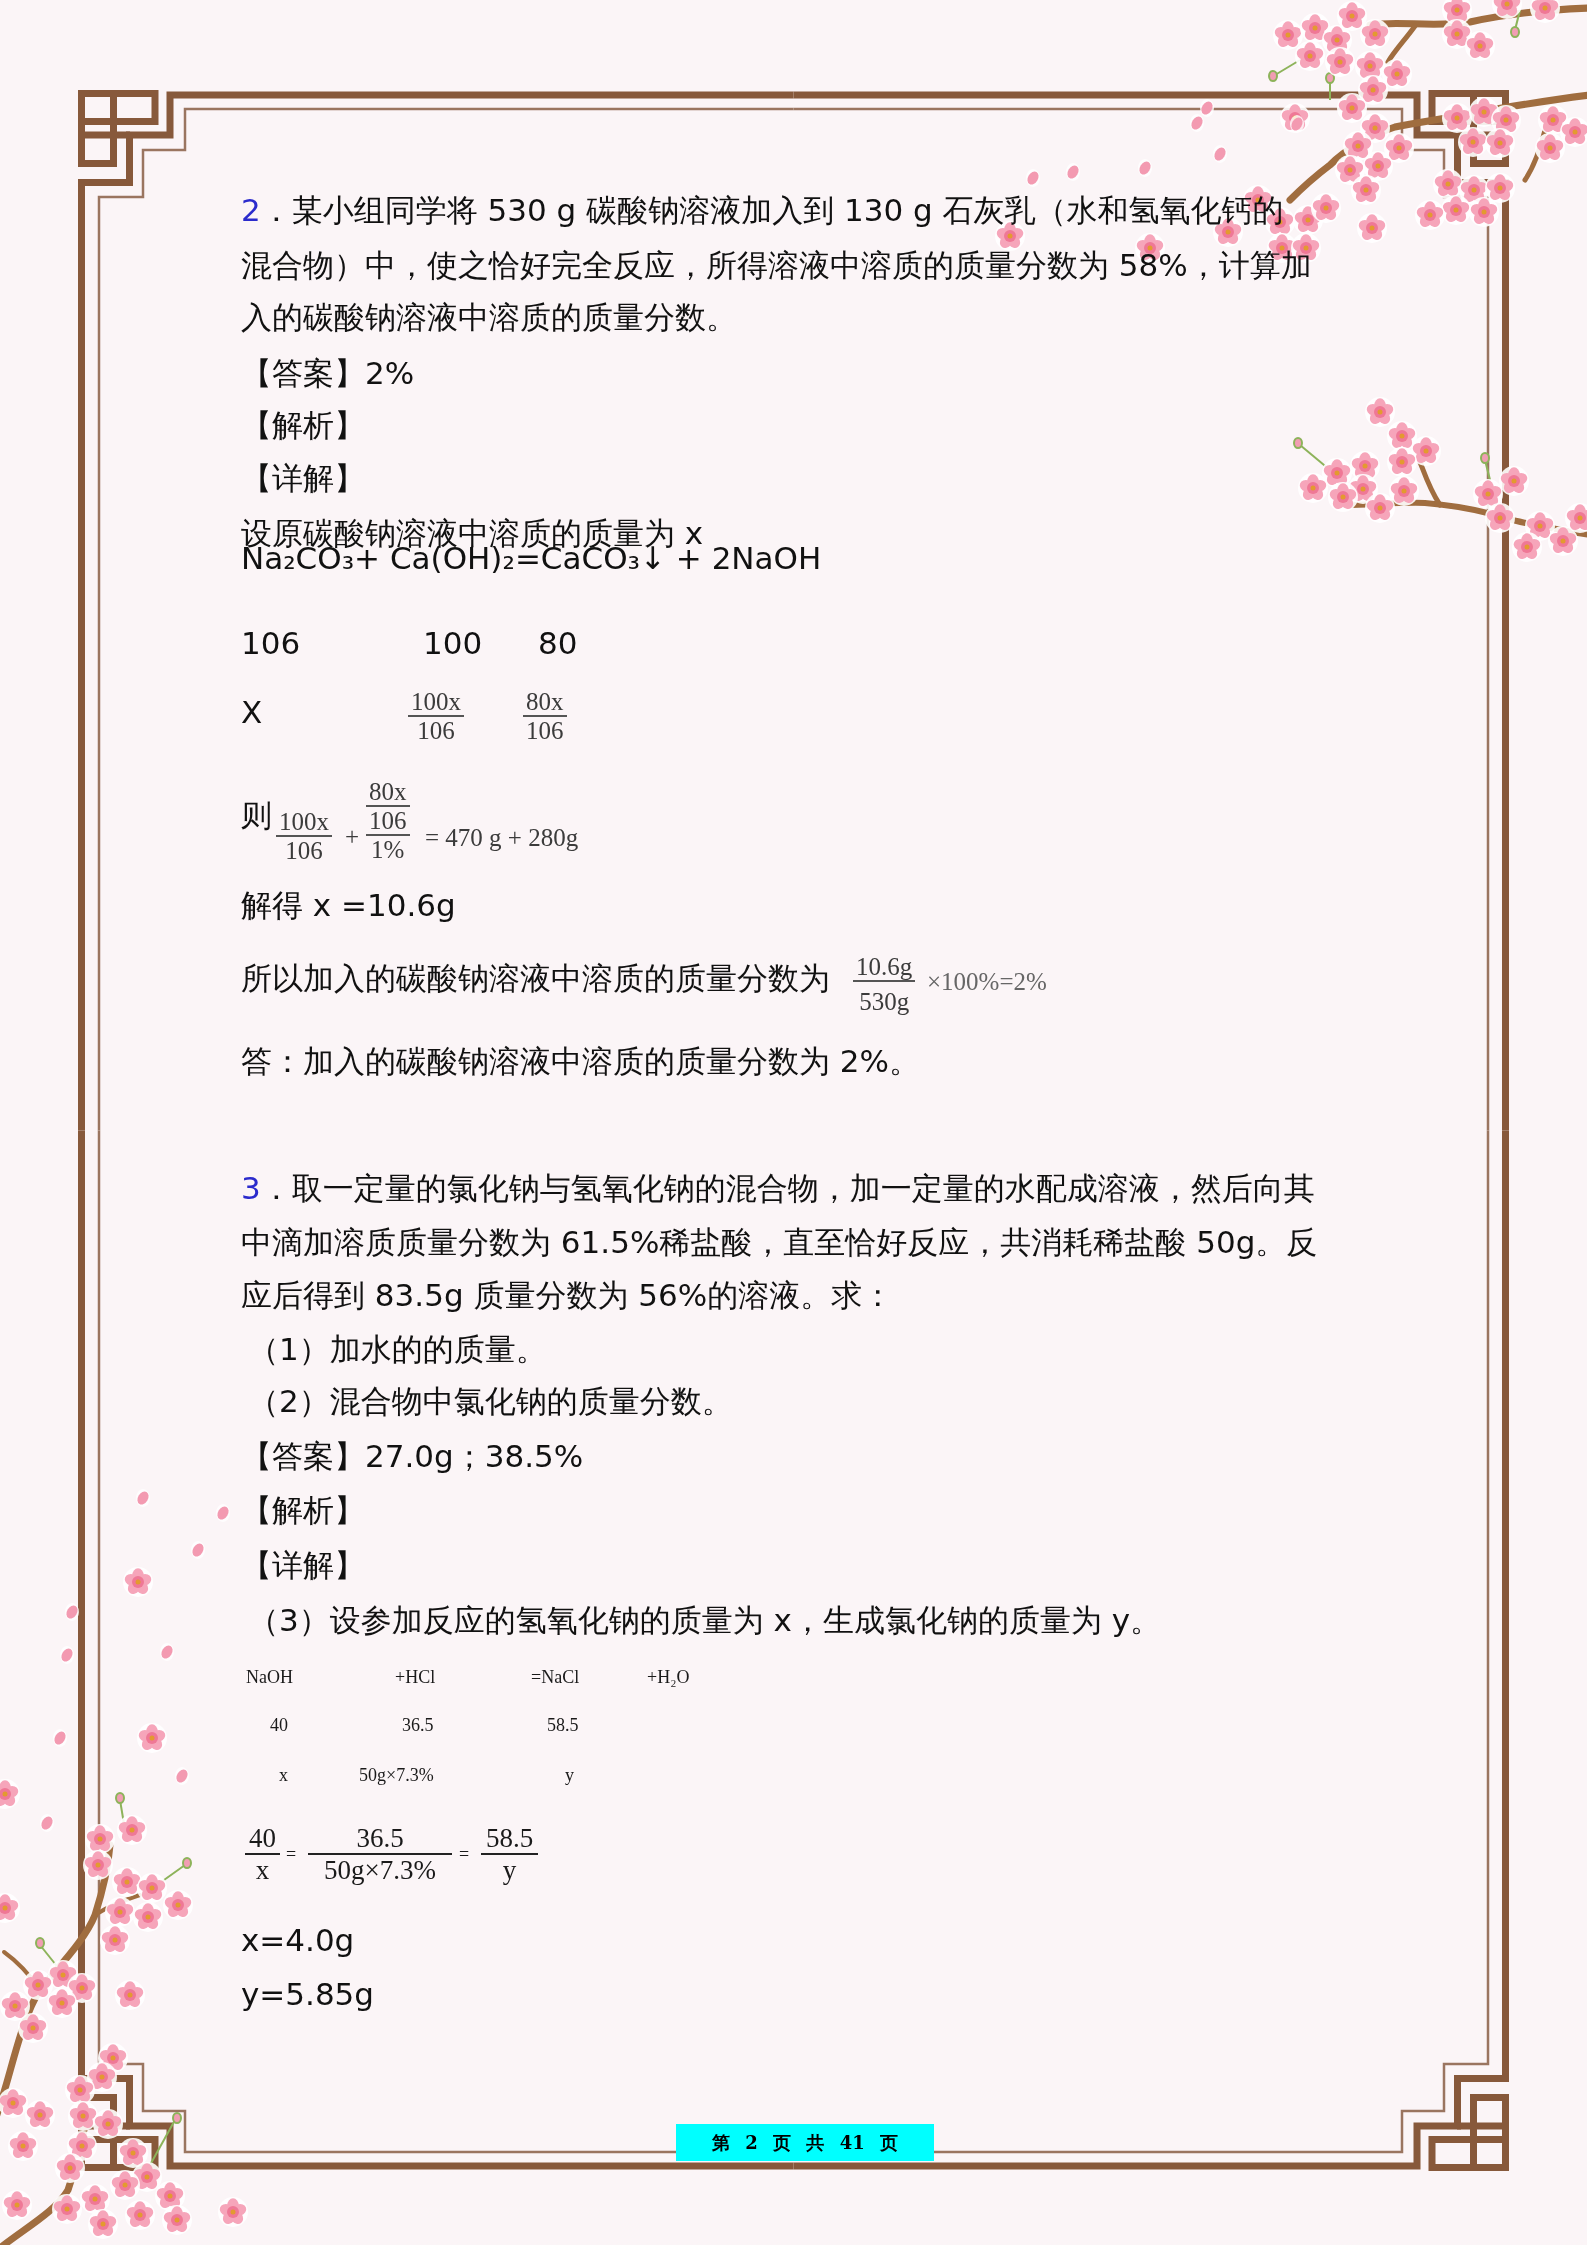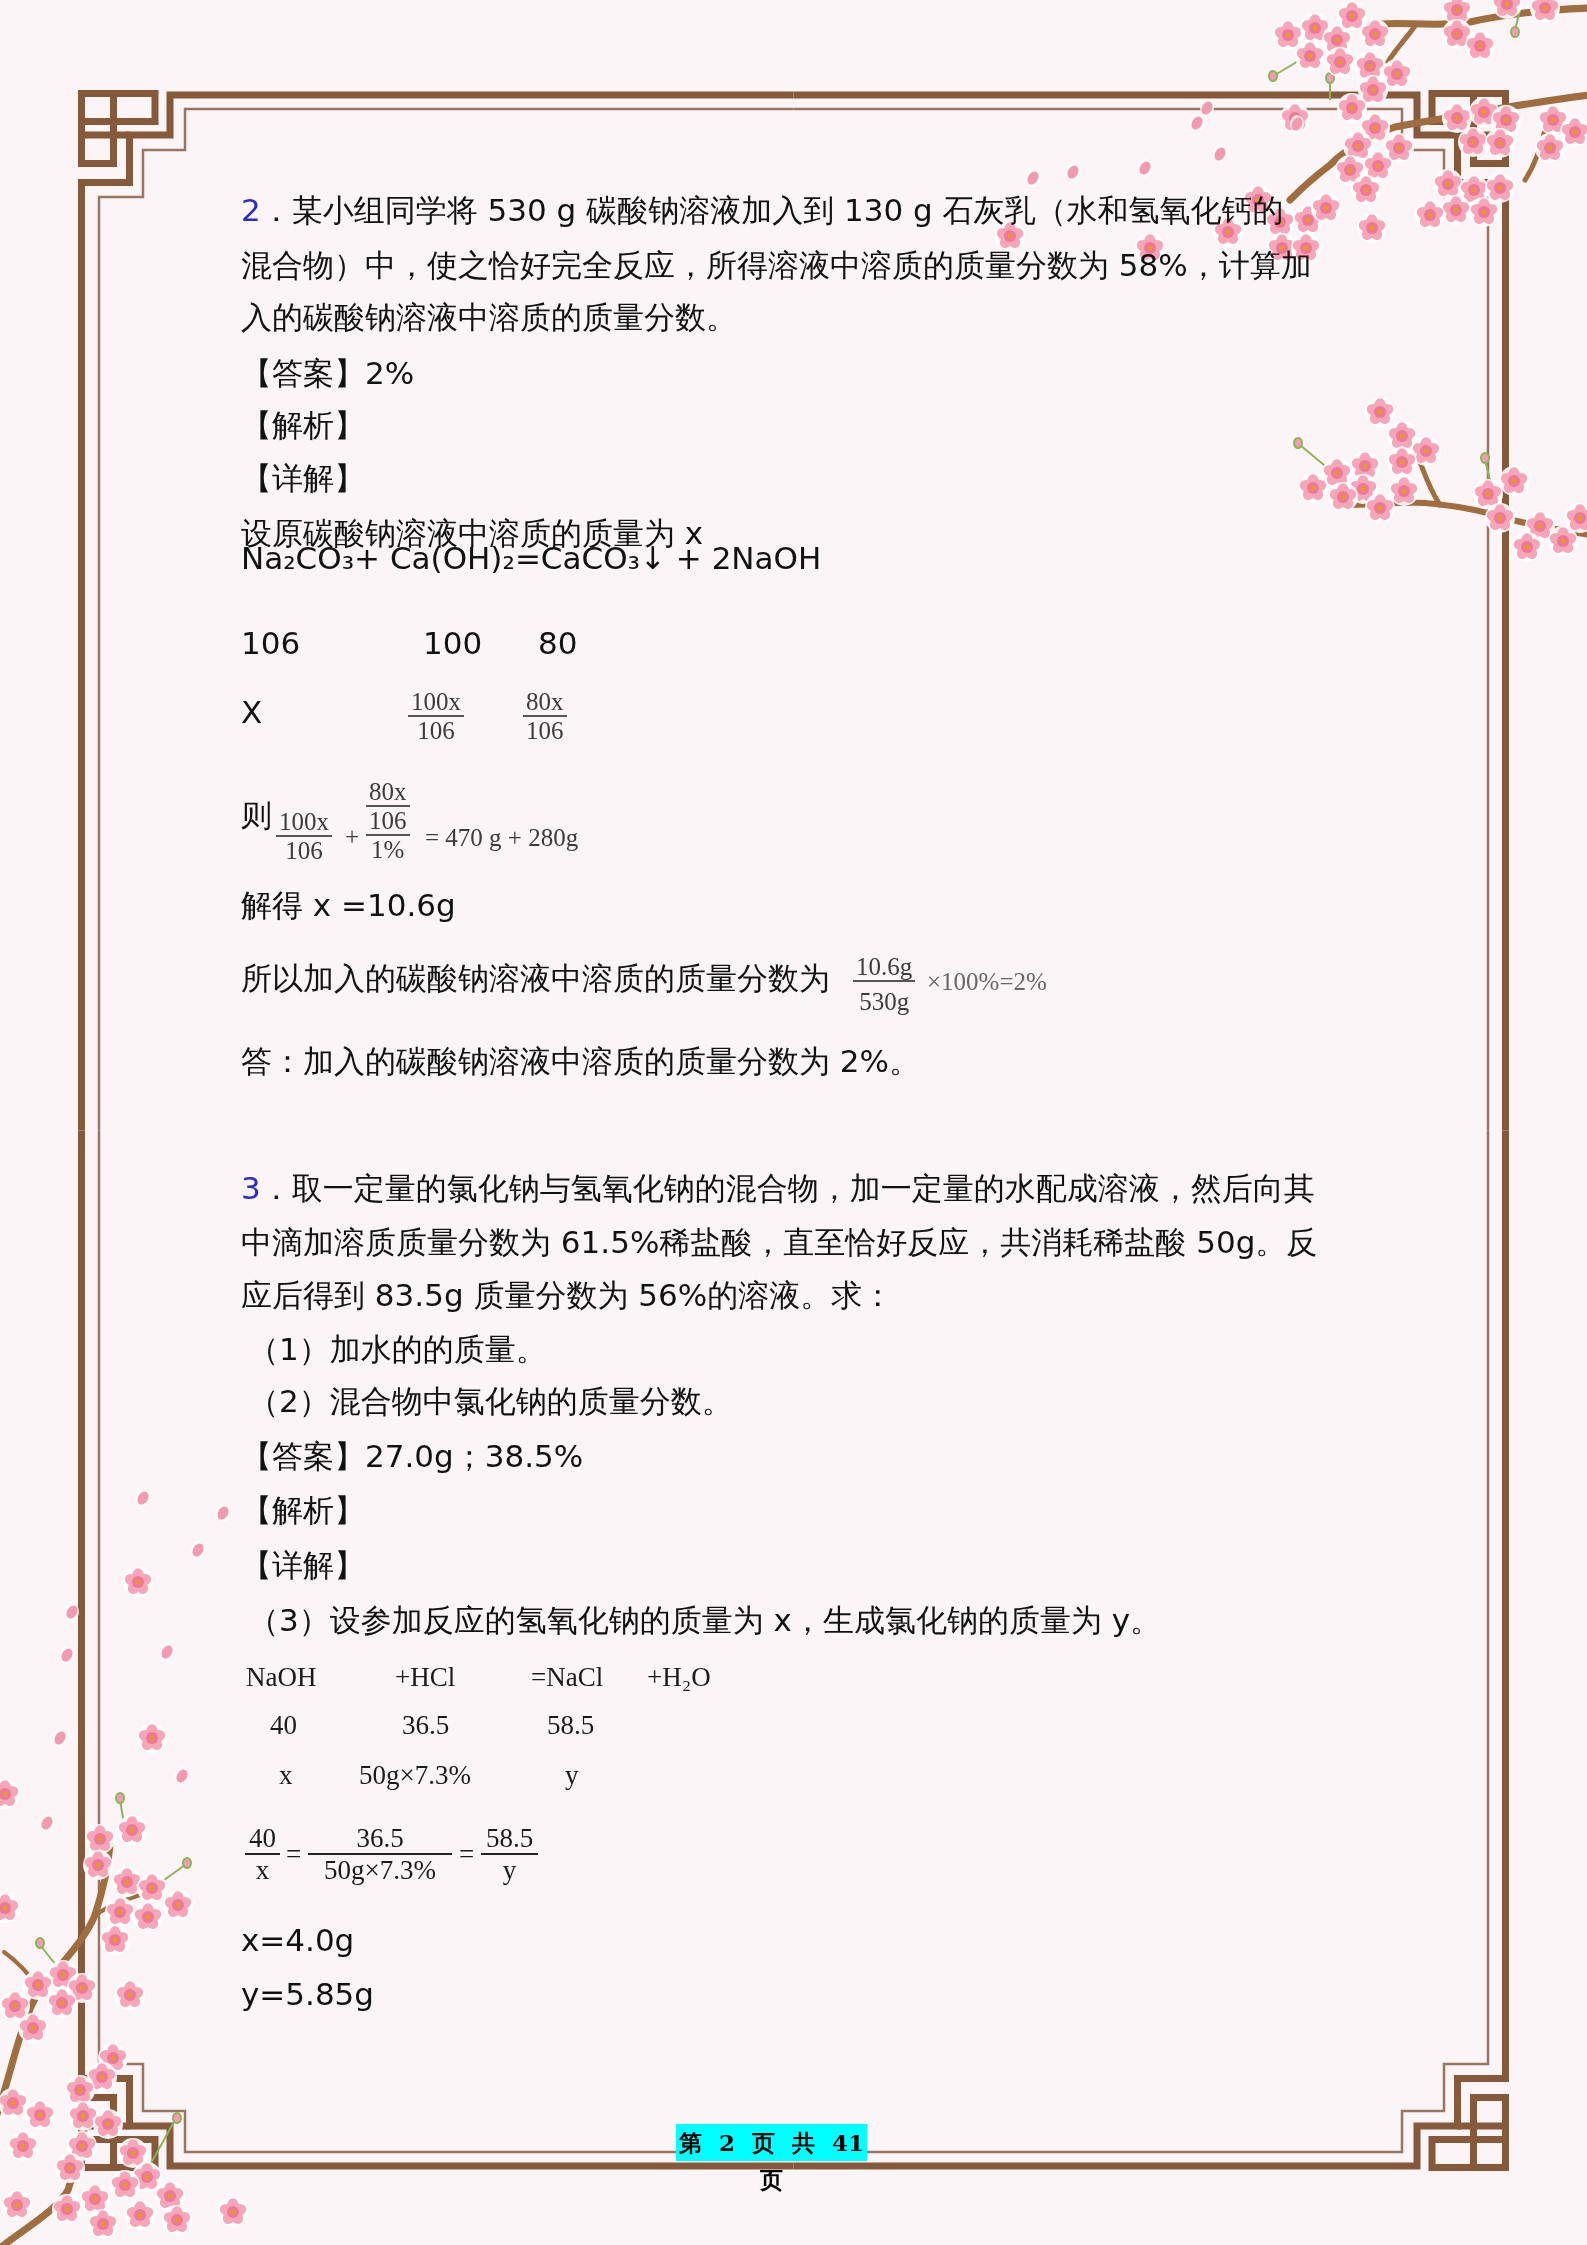--- a/index.html
+++ b/index.html
@@ -4,34 +4,34 @@
 <style>
   html,body{margin:0;padding:0;}
   body{width:1587px;height:2245px;position:relative;overflow:hidden;background:#FBF5F7;
        font-family:"DejaVu Sans","Liberation Sans",sans-serif;color:#111;}
   #deco{position:absolute;left:0;top:0;width:1587px;height:2245px;}
   .ln{position:absolute;left:241px;white-space:nowrap;font-size:31px;line-height:36px;color:#111;}
   .ln.indent{left:248px;}
   .qn{color:#2B2BCC;}
   .abs{position:absolute;white-space:nowrap;}
   .sans{font-family:"DejaVu Sans","Liberation Sans",sans-serif;font-size:31px;line-height:36px;color:#111;}
-  .serif{font-family:"Liberation Serif","DejaVu Serif",serif;font-size:27px;line-height:32px;color:#1a1a1a;}
+  .serif{font-family:"Liberation Serif","DejaVu Serif",serif;font-size:18px;line-height:32px;color:#1a1a1a;}
   .mimg{font-family:"Liberation Serif","DejaVu Serif",serif;font-size:25px;line-height:30px;color:#3b3b3b;}
   .it{}
   .frac{position:absolute;display:flex;flex-direction:column;align-items:center;
         font-family:"Liberation Serif","DejaVu Serif",serif;font-size:25px;color:#3b3b3b;}
   .frac .n,.frac .d{line-height:27px;white-space:nowrap;padding:0 3px;text-align:center;}
   .frac .d{border-top:2px solid #555;align-self:stretch;}
   .frac .frac{position:static;}
   .frac.dark{color:#1a1a1a;font-size:27px;}
   .frac.dark .n,.frac.dark .d{line-height:30px;}
   .frac.dark .d{border-top-color:#222;}
-  .footer{position:absolute;left:676px;top:2124px;width:191px;height:37px;background:#00FFFF;
+  .footer{position:absolute;left:676px;top:2124px;width:258px;height:37px;background:#00FFFF;
           text-align:center;font-family:"DejaVu Serif","Liberation Serif",serif;font-weight:bold;
-          font-size:23px;line-height:37px;word-spacing:9px;color:#000;}
+          font-size:18px;line-height:37px;word-spacing:9px;color:#000;}
 </style>
 </head>
 <body>
 
 <svg id="deco" viewBox="0 0 1587 2245" xmlns="http://www.w3.org/2000/svg">
   <defs>
     <g id="corner">
       <path d="M 81.5 1130.5 V 182.5 H 129.5 V 135 H 170 V 95 H 793.5" fill="none" stroke="#87593B" stroke-width="7" stroke-linejoin="miter"></path>
       <path d="M 81.5 90 V 167 M 78 93.5 H 158 M 78 121.5 H 158 M 155 90 V 125 M 113.5 90 V 167 M 78 135 H 130 M 78 163.5 H 117" fill="none" stroke="#87593B" stroke-width="7"></path>
       <path d="M 99 1130.5 V 197 H 143 V 150 H 185 V 109 H 793.5" fill="none" stroke="#9A7560" stroke-width="2.5"></path>

